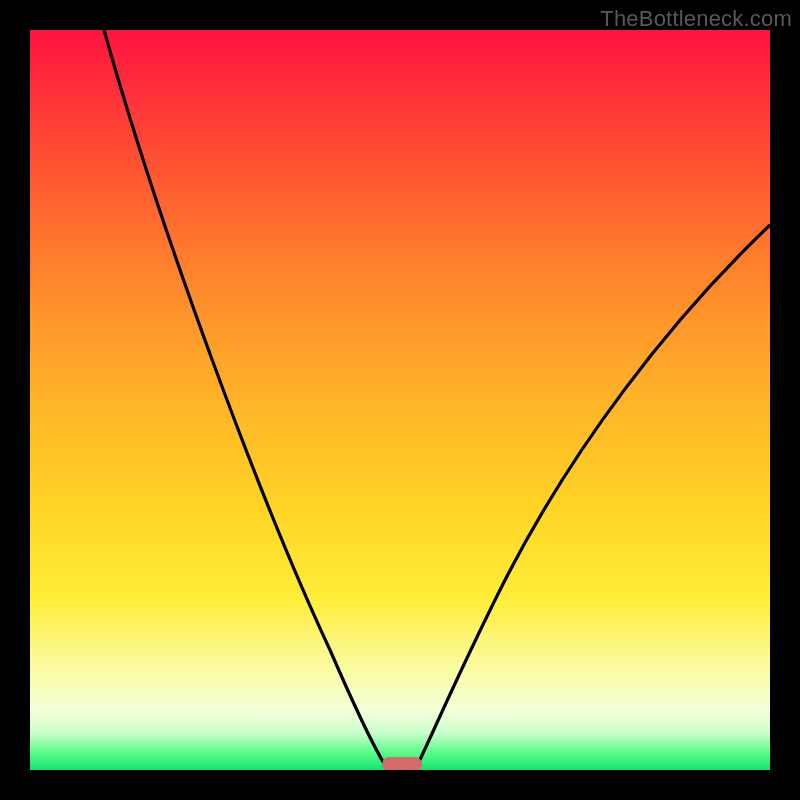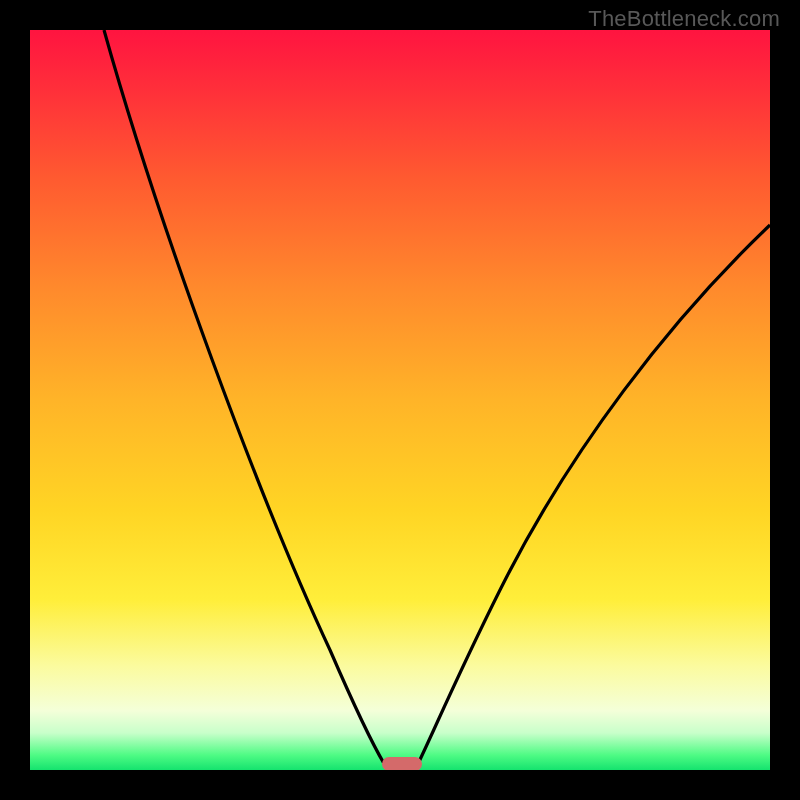--- a/index.html
+++ b/index.html
@@ -35,21 +35,21 @@
       #fbfb9f 86%,
       #f4ffd9 92%,
       #c8ffca 95%,
       #4efb84 98%,
       #15e36e 100%
     );
   }
   .watermark {
     position: absolute;
     top: 6px;
-    right: 20px;
+    right: 8px;
     color: #585858;
     font-size: 22px;
     letter-spacing: 0.2px;
     font-weight: 500;
     z-index: 5;
   }
   svg.curves {
     position: absolute;
     inset: 0;
     width: 100%;

